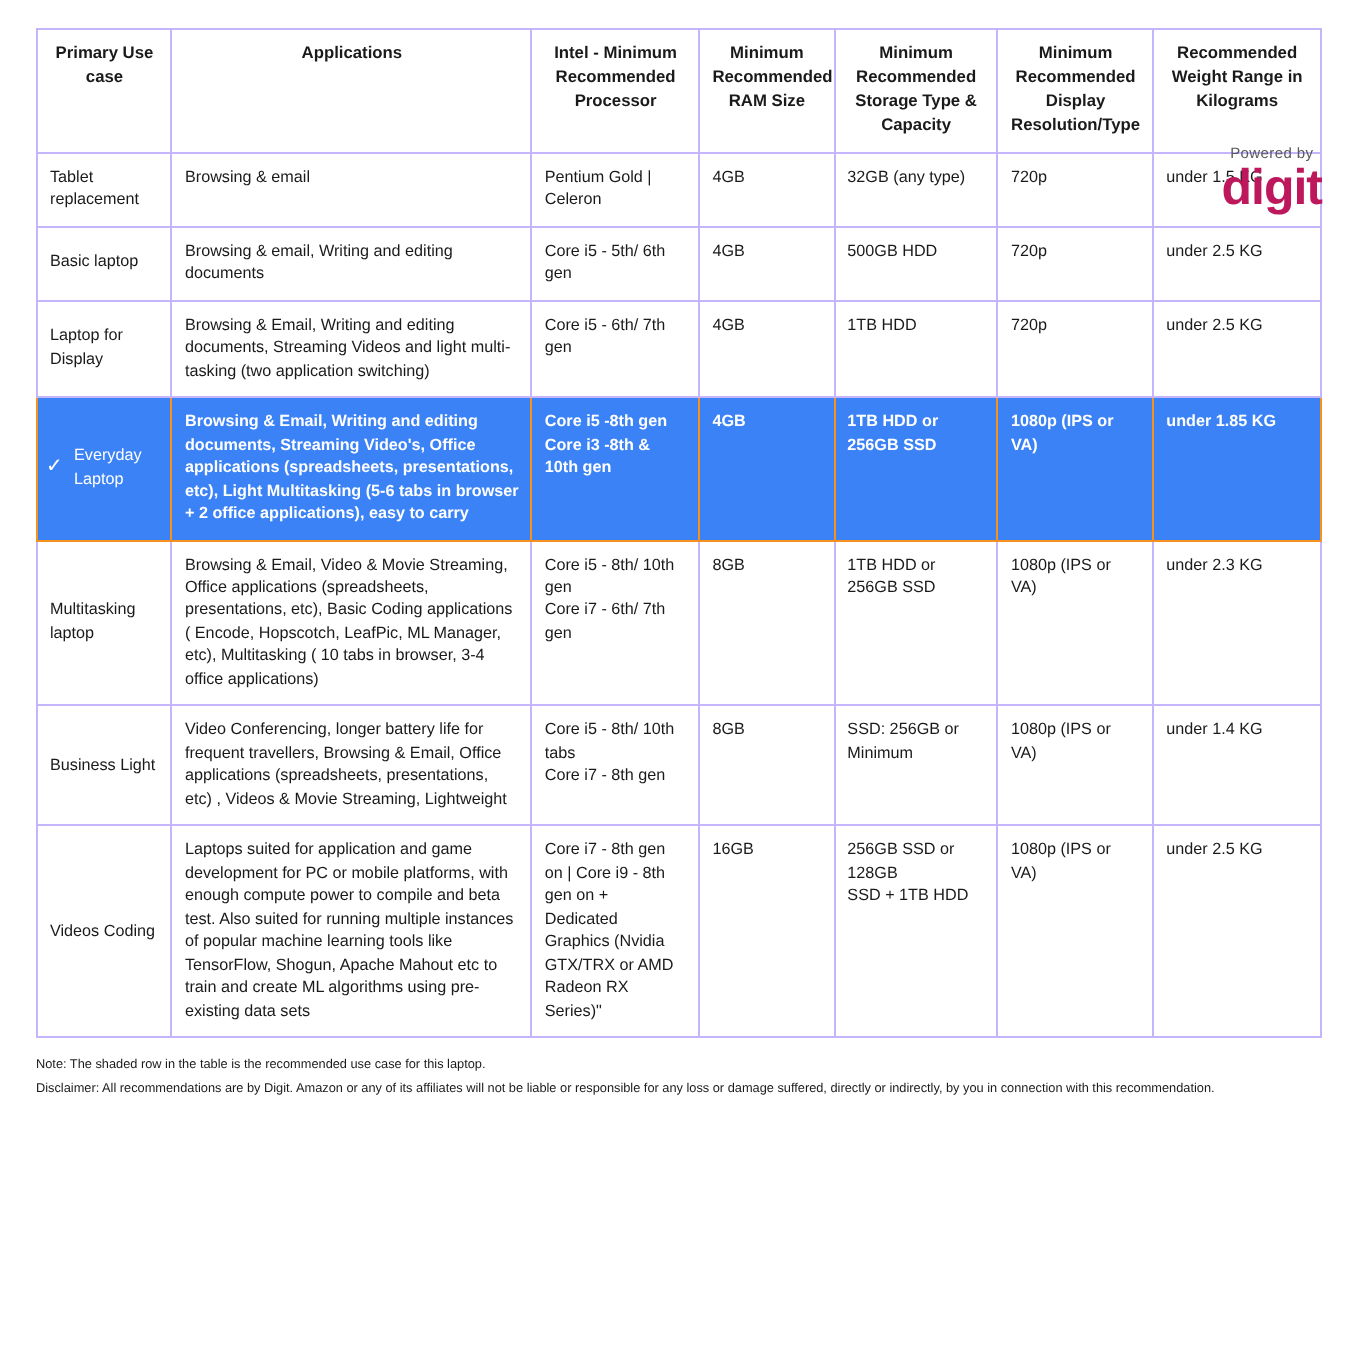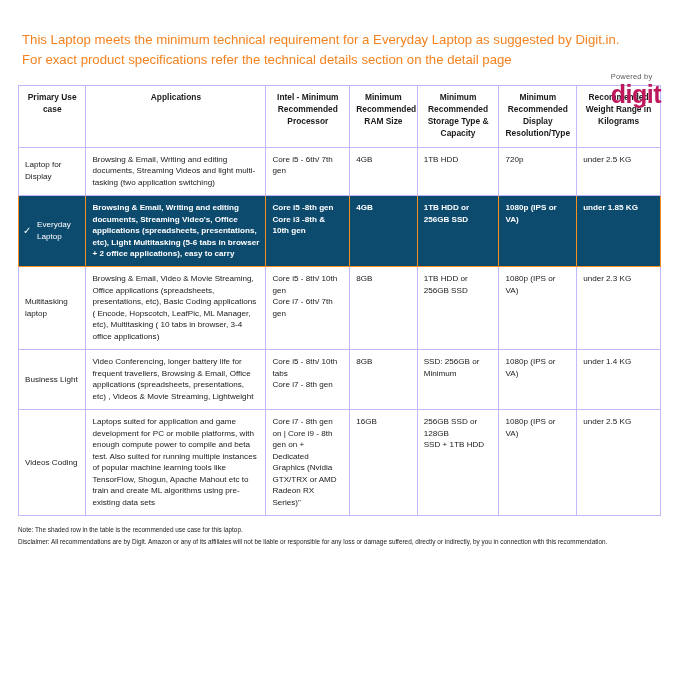--- a/index.html
+++ b/index.html
@@ -19,21 +19,21 @@
     color: #f5821f;
     font-size: 13.2px;
     line-height: 1.55;
     padding: 30px 52px 0 22px;
     font-weight: 400;
   }
   .brand {
     position: absolute;
     right: 18px;
     top: 72px;
-    text-align: left;
+    text-align: center;
   }
   .brand .powered {
     font-size: 7.5px;
     color: #5a5a5a;
     letter-spacing: .2px;
     margin-bottom: 1px;
   }
   .brand .digit {
     font-size: 25px;
     font-weight: 700;
@@ -60,21 +60,21 @@
     font-weight: 700;
     font-size: 8.4px;
     line-height: 1.42;
     background: #ffffff;
   }
   table.spec td.usecase {
     font-weight: 400;
     vertical-align: middle;
   }
   tr.highlight td {
-    background: #0c4a6e;
+    background: #3b82f6;
     color: #ffffff;
     font-weight: 700;
     border-color: #f5911e;
   }
   tr.highlight td.usecase {
     position: relative;
   }
   .check {
     position: absolute;
     left: 4px;
@@ -99,21 +99,20 @@
   .col-e { width: 80px; }
   .col-f { width: 76px; }
   .col-g { width: 82px; }
   .nl { white-space: pre-line; }
 </style>
 </head>
 <body>
 
 <div class="page">
 
-  <div class="headline">This Laptop meets the minimum technical requirement for a Everyday Laptop as suggested by Digit.in. For exact product specifications refer the technical details section on the detail page</div>
 
   <div class="brand">
     <div class="powered">Powered by</div>
     <div class="digit">digit</div>
   </div>
 
   <table class="spec">
     <colgroup>
       <col class="col-a">
         <col class="col-b">
@@ -129,20 +128,38 @@
         <th>Applications</th>
         <th>Intel - Minimum Recommended Processor</th>
         <th>Minimum Recommended RAM Size</th>
         <th>Minimum Recommended Storage Type &amp; Capacity</th>
         <th>Minimum Recommended Display Resolution/Type</th>
         <th>Recommended Weight Range in Kilograms</th>
       </tr>
     </thead>
     <tbody>
       <tr>
+        <td class="usecase">Tablet replacement</td>
+        <td>Browsing &amp; email</td>
+        <td class="nl">Pentium Gold | Celeron</td>
+        <td>4GB</td>
+        <td class="nl">32GB (any type)</td>
+        <td class="nl">720p</td>
+        <td>under 1.5 KG</td>
+      </tr>
+      <tr>
+        <td class="usecase">Basic laptop</td>
+        <td>Browsing &amp; email, Writing and editing documents</td>
+        <td class="nl">Core i5 - 5th/ 6th gen</td>
+        <td>4GB</td>
+        <td class="nl">500GB HDD</td>
+        <td class="nl">720p</td>
+        <td>under 2.5 KG</td>
+      </tr>
+      <tr>
         <td class="usecase">Laptop for Display</td>
         <td>Browsing &amp; Email, Writing and editing documents, Streaming Videos and light multi-tasking (two application switching)</td>
         <td class="nl">Core i5 - 6th/ 7th gen</td>
         <td>4GB</td>
         <td class="nl">1TB HDD</td>
         <td class="nl">720p</td>
         <td>under 2.5 KG</td>
       </tr>
       <tr class="highlight">
         <td class="usecase">

